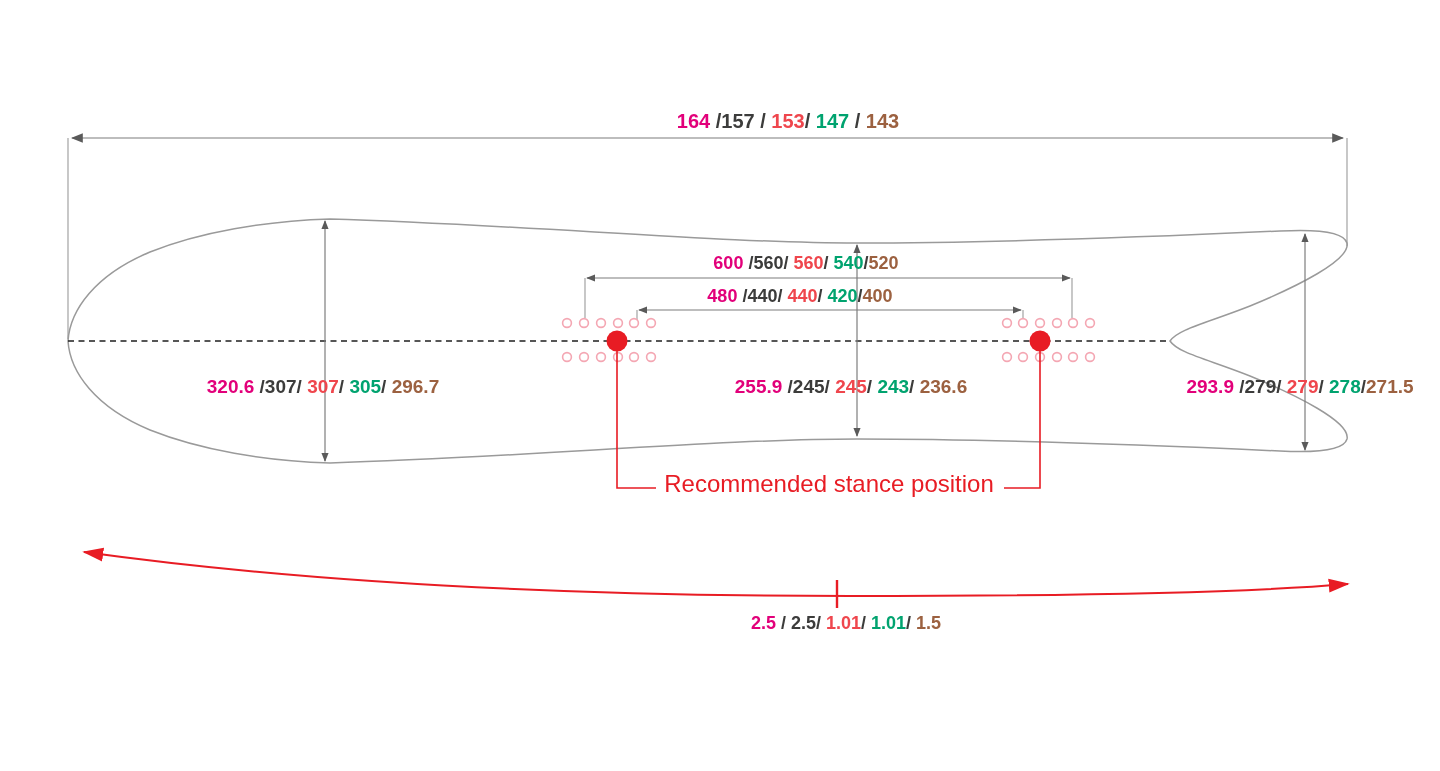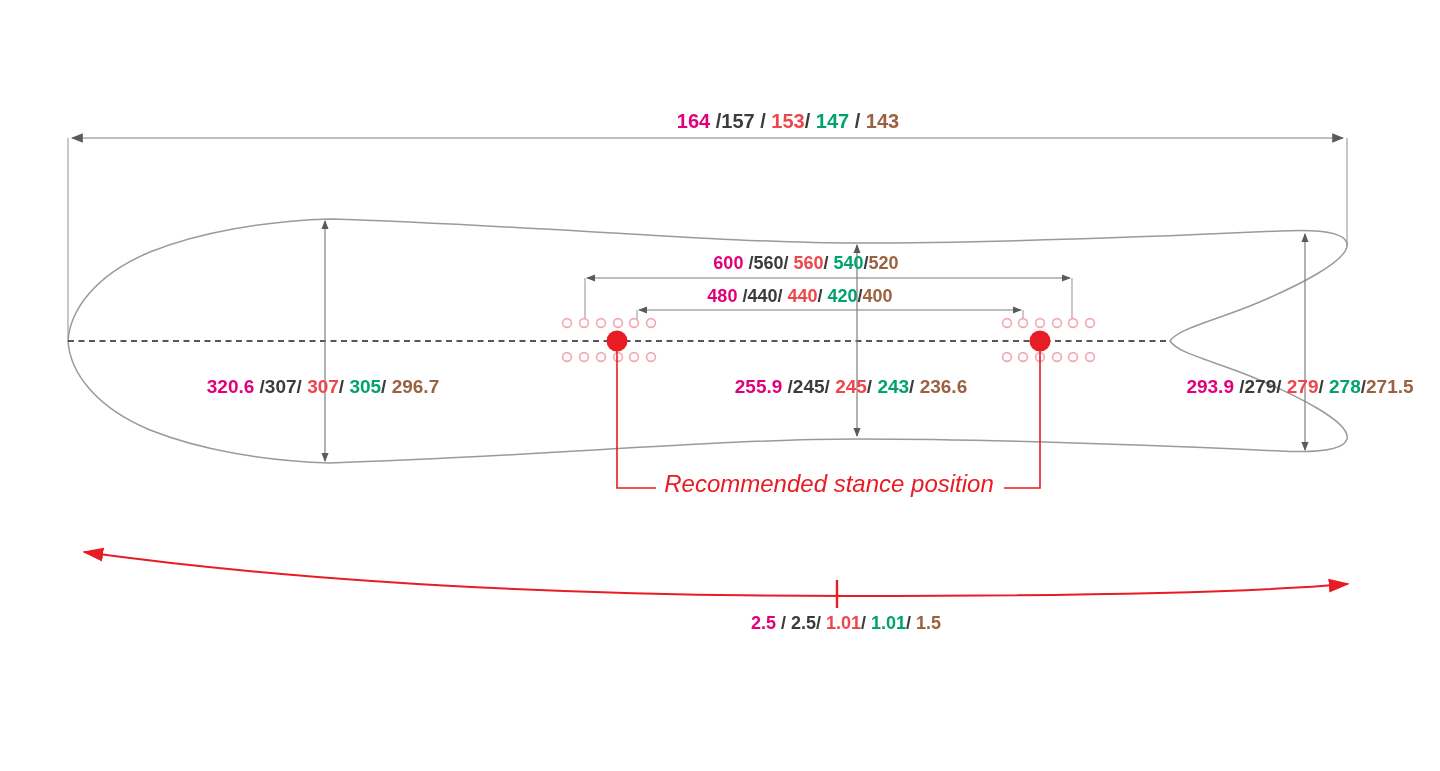--- a/index.html
+++ b/index.html
@@ -131,14 +131,14 @@
   <div class="dim-label small" style="left:650px;top:287px;width:300px;"><span style="color: rgb(226, 0, 122);">480</span><span style="color: rgb(60, 60, 59);"> /440/ </span><span style="color: rgb(239, 70, 77);">440</span><span style="color: rgb(60, 60, 59);">/ </span><span style="color: rgb(0, 163, 111);">420</span><span style="color: rgb(60, 60, 59);">/</span><span style="color: rgb(156, 97, 64);">400</span></div>
 
   <div class="dim-label" style="left:173px;top:377px;width:300px;"><span style="color: rgb(226, 0, 122);">320.6</span><span style="color: rgb(60, 60, 59);"> /307/ </span><span style="color: rgb(239, 70, 77);">307</span><span style="color: rgb(60, 60, 59);">/ </span><span style="color: rgb(0, 163, 111);">305</span><span style="color: rgb(60, 60, 59);">/ </span><span style="color: rgb(156, 97, 64);">296.7</span></div>
 
   <div class="dim-label" style="left:701px;top:377px;width:300px;"><span style="color: rgb(226, 0, 122);">255.9</span><span style="color: rgb(60, 60, 59);"> /245/ </span><span style="color: rgb(239, 70, 77);">245</span><span style="color: rgb(60, 60, 59);">/ </span><span style="color: rgb(0, 163, 111);">243</span><span style="color: rgb(60, 60, 59);">/ </span><span style="color: rgb(156, 97, 64);">236.6</span></div>
 
   <div class="dim-label" style="left:1150px;top:377px;width:300px;"><span style="color: rgb(226, 0, 122);">293.9</span><span style="color: rgb(60, 60, 59);"> /279/ </span><span style="color: rgb(239, 70, 77);">279</span><span style="color: rgb(60, 60, 59);">/ </span><span style="color: rgb(0, 163, 111);">278</span><span style="color: rgb(60, 60, 59);">/</span><span style="color: rgb(156, 97, 64);">271.5</span></div>
 
   <div class="dim-label small" style="left:696px;top:614px;width:300px;"><span style="color: rgb(226, 0, 122);">2.5</span><span style="color: rgb(60, 60, 59);"> / 2.5/ </span><span style="color: rgb(239, 70, 77);">1.01</span><span style="color: rgb(60, 60, 59);">/ </span><span style="color: rgb(0, 163, 111);">1.01</span><span style="color: rgb(60, 60, 59);">/ </span><span style="color: rgb(156, 97, 64);">1.5</span></div>
 
-  <div class="stance-note" style="left:654px;top:471px;width:350px;font-style:italic;">Recommended stance position</div>
+  <div class="stance-note" style="left:654px;top:471px;width:350px;">Recommended stance position</div>
 </div>
 
 </body></html>

